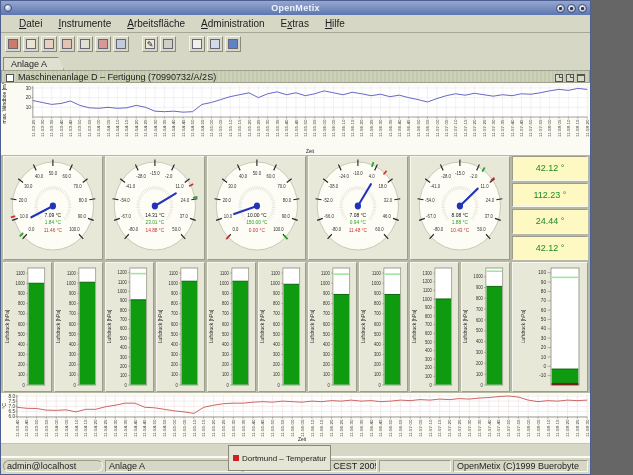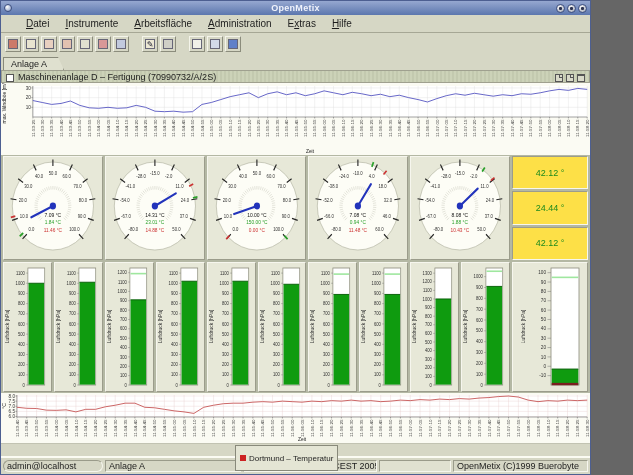--- a/index.html
+++ b/index.html
@@ -6,21 +6,21 @@
   body{font-family:"Liberation Sans",sans-serif;background:#666;}
   .window{width:591px;height:475px;background:#d6d7c5;border:1px solid #4d5f91;display:flex;flex-direction:column;overflow:hidden}
   
   .titlebar{flex:0 0 14px;background:linear-gradient(#96a8d0,#5c77ae);display:flex;align-items:center;position:relative}
   .app-icon{width:8px;height:8px;border-radius:50%;background:radial-gradient(circle at 35% 30%,#fff,#7f93c0);border:1px solid #3d4f80;margin-left:3px}
   .title-text{position:absolute;left:0;right:0;text-align:center;color:#f0f3fc;font-size:9px;font-weight:bold;letter-spacing:.3px;pointer-events:none}
   .win-buttons{margin-left:auto;display:flex;gap:2px;margin-right:3px;position:relative;z-index:2}
   .wbtn{width:9px;height:9px;border-radius:50%;background:radial-gradient(circle at 35% 30%,#fafafa,#9aa0b0);border:1px solid #3d4f80;display:flex;align-items:center;justify-content:center}
   .wbtn .dot{width:3px;height:3px;background:#2c3350;border-radius:1px}
   
-  .menubar{flex:0 0 18px;display:flex;align-items:center;padding-left:17px;border-bottom:1px solid #a6a795}
+  .menubar{flex:0 0 18px;display:flex;align-items:center;padding-left:10px;border-bottom:1px solid #a6a795}
   .menu-item{font-size:10px;color:#1d1d1d;padding:2px 8px;cursor:default}
   .mn{text-decoration:underline}
   .toolbar{flex:0 0 22px;display:flex;align-items:center;padding-left:4px;gap:2px}
   .tbtn{width:16px;height:16px;border:1px solid;border-color:#f4f4ea #8b8c7c #8b8c7c #f4f4ea;display:flex;align-items:center;justify-content:center;background:#d6d7c5}
   .ticon{display:block;width:10px;height:10px;border:1px solid #596;border-color:#667;font-size:8px;line-height:9px;text-align:center;color:#223;overflow:hidden}
   .tsep{width:9px}
   
   .tabrow{flex:0 0 15px;display:flex;align-items:flex-end;padding-left:2px}
   .tab{font-size:9px;color:#222;padding:1px 16px 0 7px;border:1px solid #88897a;border-bottom:none;background:#dfe0cf;height:13px;clip-path:polygon(0 0,calc(100% - 6px) 0,100% 100%,0 100%)}
   
@@ -31,30 +31,30 @@
   .fbtn{width:8px;height:8px;border:1px solid #555;position:relative;background:#d8d9c8}
   .fbtn .corner{position:absolute;right:-1px;top:-1px;width:4px;height:4px;border:1px solid #555;background:#d8d9c8}
   .fbtn.max{border-top-width:2px}
   
   .chart-top{flex:0 0 72px;background:#fbfbf3}
   .chart-top svg,.chart-bottom .csvg{display:block;width:100%}
   .chart-top svg{height:100%}
   .chart-bottom{flex:0 0 65px;background:#fbfbf3}
   .chart-bottom .csvg{height:50px}
   .legendrow{height:13px;background:#d6d7c5;position:relative;border-top:1px solid #c2c3b2}
-  .legend{position:absolute;left:234px;top:1px;height:11px;display:flex;align-items:center;gap:3px;padding:12px 4px;border:1px solid #88897a;background:#e4e5d4;font-size:8px;color:#1d1d1d;white-space:nowrap}
+  .legend{position:absolute;left:227px;top:1px;height:11px;display:flex;align-items:center;gap:3px;padding:12px 4px;border:1px solid #88897a;background:#e4e5d4;font-size:8px;color:#1d1d1d;white-space:nowrap}
   .legend-swatch{width:6px;height:6px;background:#cc2222}
   
   .gauges{flex:0 0 106px;background:#b4b8a4;display:flex;gap:2px;padding:1px 2px}
   .bars{flex:0 0 132px;background:#b4b8a4;display:flex;gap:2px;padding:1px 2px}
   .panel{background:#e7e8d8;border:1px solid;border-color:#f6f6ee #9b9c8b #9b9c8b #f6f6ee}
   .gaugep{flex:1;overflow:hidden}
   .gaugep svg,.barp svg{display:block;width:100%;height:100%}
   .values-col{flex:0 0 76px;display:flex;flex-direction:column;gap:2px}
-  .value-box{flex:1;background:#fde047;border:1px solid;border-color:#9b9c8b #f6f6ee #f6f6ee #9b9c8b;display:flex;align-items:center;justify-content:center;font-size:9px;color:#1d8a1d}
+  .value-box{flex:1;background:#fef9c3;border:1px solid;border-color:#9b9c8b #f6f6ee #f6f6ee #9b9c8b;display:flex;align-items:center;justify-content:center;font-size:9px;color:#1d8a1d}
   .barp{flex:1;overflow:hidden}
   .barp.wide{flex:0 0 76px}
   
   .statusbar{flex:0 0 16px;display:flex;align-items:center;padding:1px 2px;gap:2px}
   .scell{height:12px;border:1px solid;border-color:#9a9b8a #f6f6ee #f6f6ee #9a9b8a;font-size:9px;color:#1d1d1d;padding:0 3px;display:flex;align-items:center;overflow:hidden;white-space:nowrap}
   .scell.progress{background:#e0e1d0}
 </style>
 </head>
 <body>
 
@@ -708,20 +708,21 @@
           <line x1="86.46141451981869" y1="23.61627020446232" x2="90.44491624836853" y2="20.594397609755454" stroke="#cc3333" stroke-width="1.8"></line>
           <line x1="53" y1="49" x2="72.3021332455341" y2="31.5808251581297" stroke="#2233bb" stroke-width="2.2" stroke-linecap="round"></line>
           <circle cx="53" cy="49" r="3.4" fill="#2233bb"></circle>
           <text x="53" y="60" font-size="5.4" fill="#111" text-anchor="middle">8.08 °C</text>
           <text x="53" y="67.5" font-size="5.2" fill="#2aa02a" text-anchor="middle">1.88 °C</text>
           <text x="53" y="75" font-size="5.2" fill="#cc3333" text-anchor="middle">10.43 °C</text>
         </svg>
       </div>
       <div class="values-col">
         <div class="value-box">42.12 °</div>
+        <div class="value-box">112.23 °</div>
         <div class="value-box">24.44 °</div>
         <div class="value-box">42.12 °</div>
       </div>
     </div>
   <div class="bars">
       <div class="panel barp">
         <svg viewBox="0 0 53 128" preserveAspectRatio="none">
           <text x="6" y="63.5" font-size="5" fill="#333" text-anchor="middle" transform="rotate(-90 6 63.5)">Luftdruck [hPa]</text>
           <rect x="27" y="5" width="19" height="117" fill="#ffffff" stroke="#8a8b7a" stroke-width="0.8"></rect>
           <text x="23.5" y="123.6" font-size="4.7" fill="#333" text-anchor="end">0</text>

